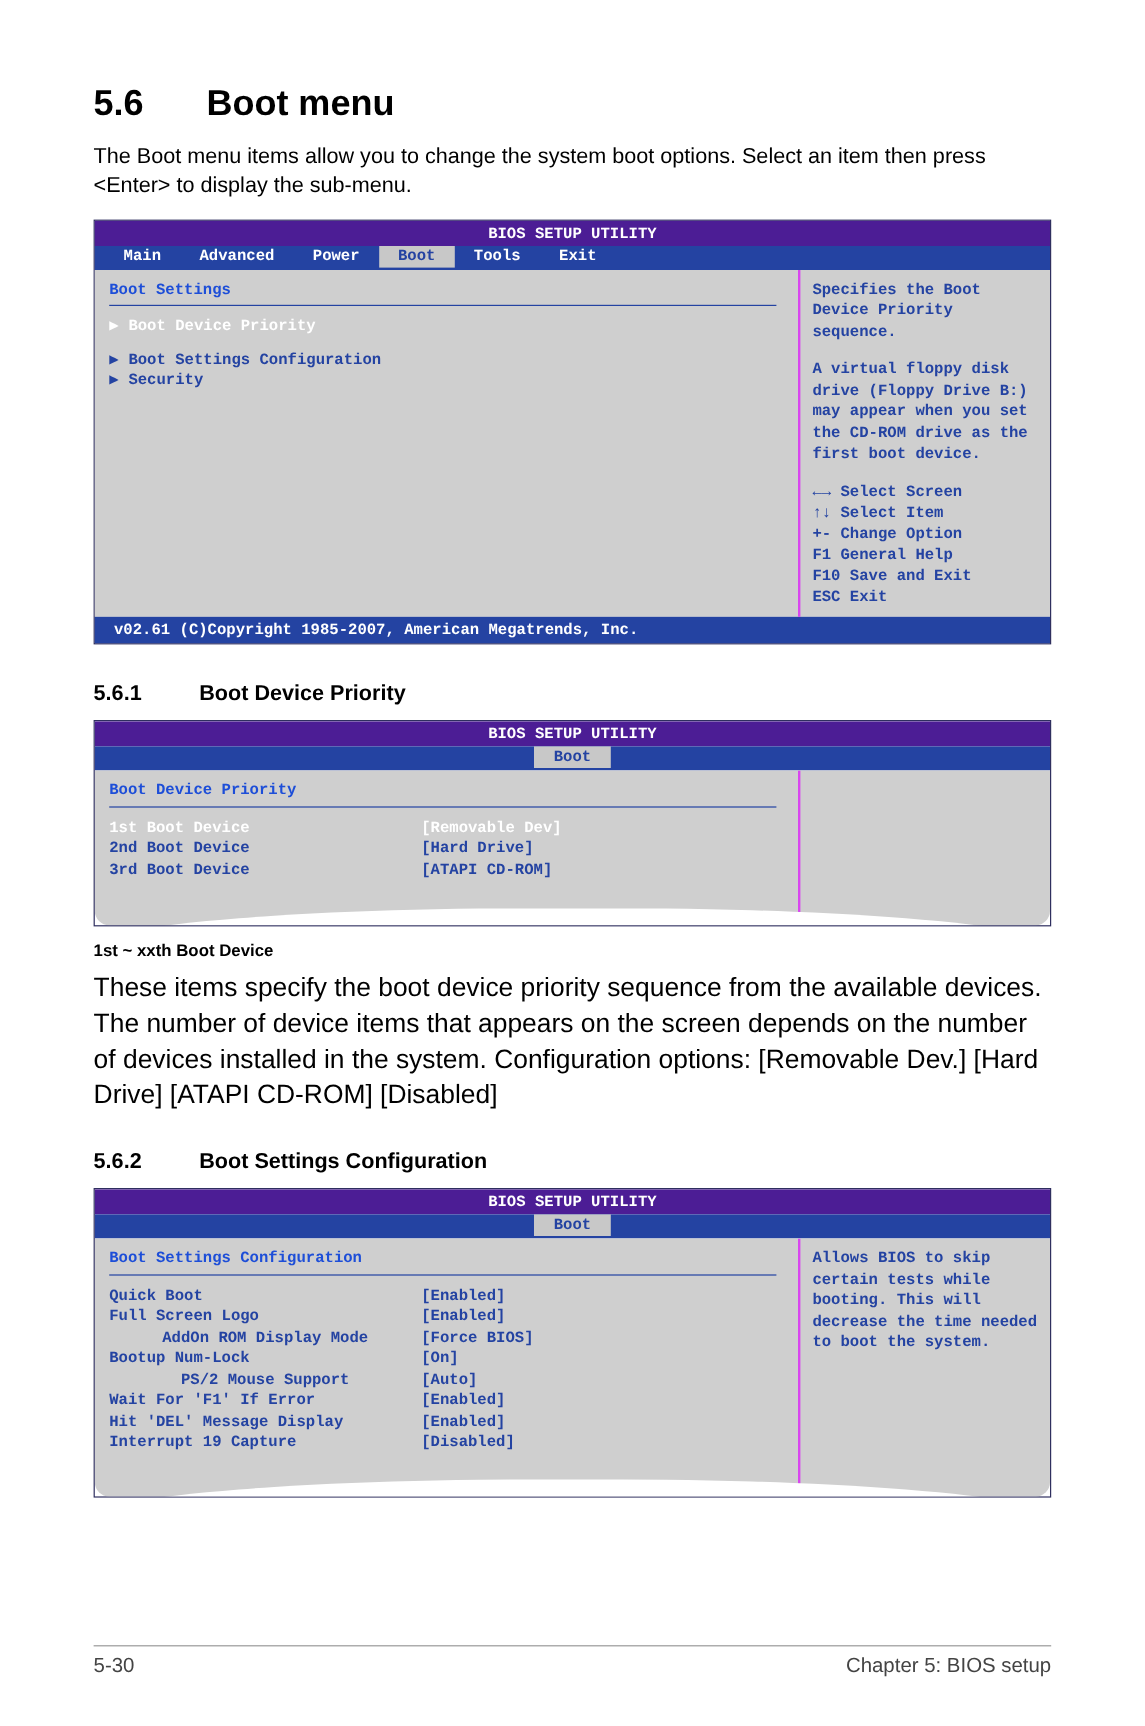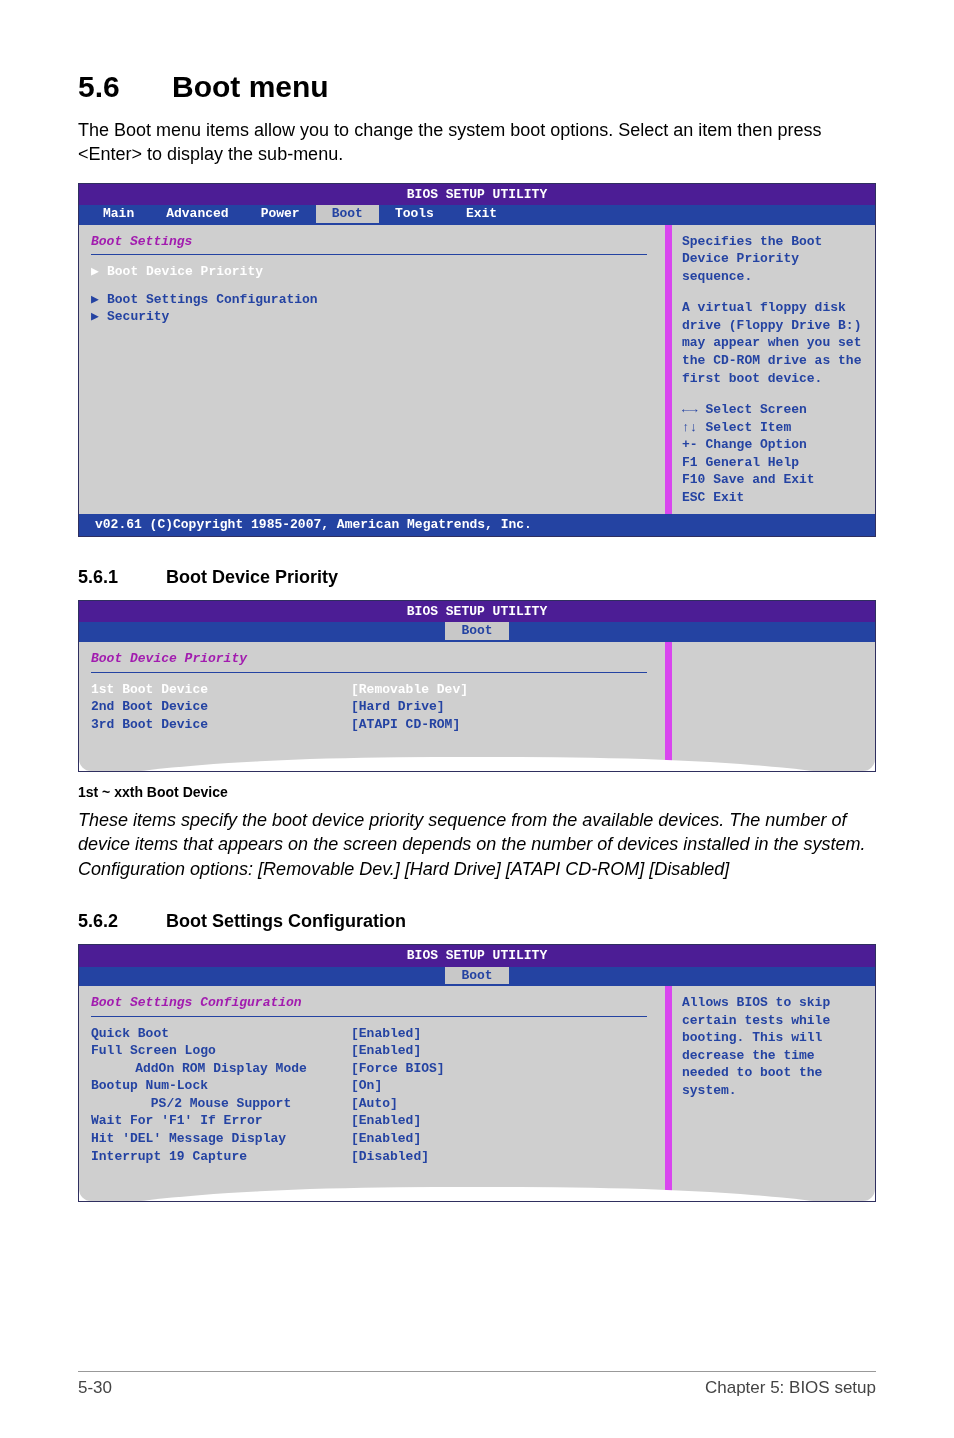--- a/index.html
+++ b/index.html
@@ -12,37 +12,37 @@
 
   .bios-box { border: 1px solid #2f2f5f; width: 100%; font-family: "Courier New", monospace; font-size: 13px; line-height: 1.35; font-weight: bold; }
   .bios-titlebar { background: #4c1d95; color: #fff; text-align: center; padding: 2px 0; }
   .bios-tabbar { background: #2443a2; color: #fff; display: flex; align-items: stretch; padding: 0 8px 2px 8px; }
   .bios-tab { padding: 0 16px 0 16px; }
   .bios-tab.active { background: #c8c8c8; color: #2443a2; }
   .bios-bottom { background: #2443a2; color: #fff; padding: 2px 16px; }
 
   .bios-body { display: flex; background: #cfcfcf; }
   .bios-left { flex: 1; padding: 8px 12px; color: #2443a2; min-height: 50px; }
-  .bios-right { width: 210px; border-left: 7px solid #d946ef; padding: 8px 10px; color: #2443a2; }
+  .bios-right { width: 210px; border-left: 2px solid #d946ef; padding: 8px 10px; color: #2443a2; }
   .bios-right .help2 { margin-top: 14px; }
   .bios-right .nav { margin-top: 14px; }
 
-  .bios-group-title { color: #a21caf; margin-bottom: 2px; font-style: italic; }
+  .bios-group-title { color: #1d4ed8; margin-bottom: 2px; }
   .bios-hr { border: none; border-top: 1px solid #2443a2; margin: 4px 0 8px 0; width: 99%; }
   .menu-row { display: flex; align-items: baseline; }
   .menu-arrow { width: 16px; color: #2443a2; }
   .menu-label { flex: 1; }
   .menu-value { width: 190px; }
   .menu-highlight .menu-label, .menu-highlight .menu-arrow, .menu-highlight .menu-value { color: #fff; }
   .dark { color: #2443a2; }
 
   .subheading { font-weight: bold; font-size: 18px; margin: 30px 0 12px 0; }
   .sub-num { display: inline-block; width: 88px; }
   .small-heading { font-weight: bold; font-size: 14px; margin: 12px 0 8px 0; }
-  .body-text { font-size: 18px; line-height: 1.35; margin-bottom: 12px; font-style: italic; }
+  .body-text { font-size: 22px; line-height: 1.35; margin-bottom: 12px; }
 
   .curve-wrap { position: relative; }
   .curve-wrap .bios-body { border-radius: 0 0 12px 12px; overflow: hidden; position: relative; }
   .curve-wrap .bios-body::after { content: ""; position: absolute; left: -2%; right: -2%; bottom: -22px; height: 36px; background: #fff; border-radius: 50% 50% 0 0 / 40px 40px 0 0; }
 
   .footer { position: absolute; bottom: 40px; left: 78px; right: 78px; display: flex; justify-content: space-between; font-size: 17px; color: #444; }
   .foot-line { border-top: 1px solid #999; margin-bottom: 6px; }
 </style>
 </head>
 <body>

